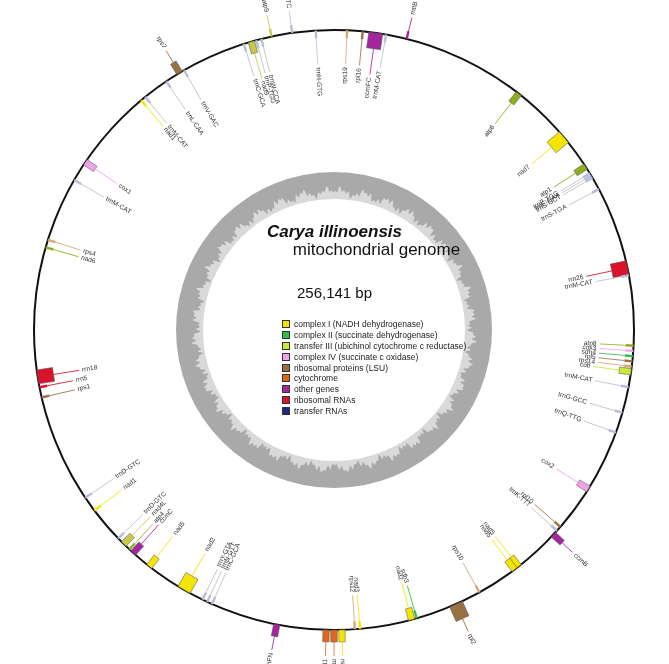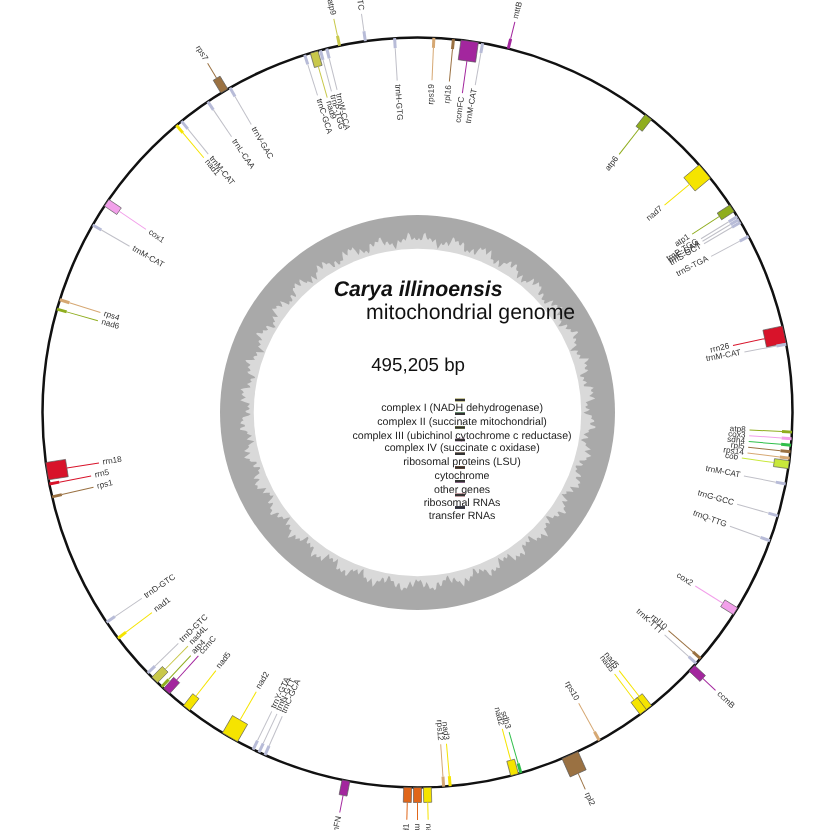--- a/index.html
+++ b/index.html
@@ -4,21 +4,21 @@
 <style>
   html, body { margin: 0; padding: 0; background: #ffffff; }
   body { width: 669px; height: 664px; position: relative; overflow: hidden;
          font-family: "Liberation Sans", sans-serif; }
   #map { position: absolute; left: 0; top: 0; width: 669px; height: 664px; }
   .center-title { position: absolute; left: 0; width: 669px; text-align: center; color: #111; }
   #title-species { top: 222px; font-size: 17px; font-weight: bold; font-style: italic; }
   #title-genome  { top: 240px; font-size: 17px; margin-left: 42px; }
   #title-size    { top: 284px; font-size: 15px; }
   #legend { position: absolute; left: 282px; top: 319px; font-size: 8.5px; color: #222; }
-  .legend-row { display: flex; align-items: center; height: 10.8px; flex-direction: column; }
+  .legend-row { display: flex; align-items: center; height: 10.8px; }
   .legend-swatch { width: 8px; height: 8px; border: 1px solid #333; margin-right: 4px; box-sizing: border-box; }
   .flabel { font-family: "Liberation Sans", sans-serif; font-size: 6.6px; fill: #333; }
 </style>
 </head>
 <body>
 
 <svg id="map" viewBox="0 0 669 664" xmlns="http://www.w3.org/2000/svg">
   <g id="gc-ring">
       <circle cx="334" cy="330" r="158" fill="#a9a9a9"></circle>
       <polygon points="334.0,192.0 335.2,190.4 336.4,192.2 337.6,191.8 339.0,187.2 340.3,186.1 341.3,190.2 342.4,191.9 343.8,190.3 344.9,191.4 345.9,193.7 347.3,192.3 348.6,191.4 349.3,195.7 350.1,199.1 351.6,196.7 353.1,194.4 354.0,195.9 355.3,195.7 356.9,193.3 357.9,194.4 358.7,196.9 360.4,194.1 362.5,189.8 363.6,190.8 364.3,193.5 365.7,192.9 366.9,192.9 367.4,196.0 368.5,196.4 370.5,193.7 371.4,195.1 371.2,200.4 372.0,201.8 373.7,200.1 374.7,201.1 375.5,202.4 377.4,200.2 379.0,199.2 379.1,202.7 379.9,203.9 382.6,200.0 384.7,197.9 385.3,199.7 386.6,199.7 388.5,198.5 388.8,200.9 388.9,203.8 391.0,202.0 393.2,200.1 393.0,203.5 392.5,207.3 393.8,207.3 394.8,208.1 394.7,210.9 396.2,210.6 398.9,208.0 399.3,209.7 398.6,213.5 400.2,213.0 403.1,210.2 404.3,210.6 405.4,211.2 408.0,209.3 409.4,209.4 408.4,213.2 409.2,214.2 412.4,211.5 413.8,211.7 412.9,215.1 413.5,216.5 414.7,216.9 413.8,220.1 413.4,222.7 416.2,220.9 418.4,220.1 417.2,223.5 416.8,225.9 419.2,224.8 420.8,224.7 421.2,226.1 423.8,224.9 427.2,222.8 427.0,224.9 425.8,228.0 428.2,227.3 431.2,225.7 431.3,227.4 431.4,229.2 433.2,229.1 433.0,231.0 430.5,235.2 431.2,236.2 434.5,234.6 434.9,235.9 433.1,239.2 433.9,240.0 435.7,240.1 435.1,242.1 435.9,243.0 440.2,240.9 442.7,240.4 441.1,243.3 441.2,244.7 444.5,243.7 446.0,244.1 445.8,245.8 448.0,245.6 450.1,245.7 447.7,248.9 445.3,252.1 447.5,252.0 449.8,251.9 448.3,254.3 447.6,256.2 449.3,256.5 448.6,258.4 446.5,261.0 448.9,260.9 453.6,259.6 453.9,260.8 452.4,263.0 454.4,263.3 456.8,263.3 456.3,265.0 457.6,265.7 461.8,264.9 462.5,265.9 458.9,269.1 458.3,270.7 460.9,270.8 460.8,272.2 459.2,274.3 460.6,274.9 461.4,275.9 457.9,278.7 456.1,280.7 459.8,280.4 462.6,280.6 461.3,282.4 461.6,283.6 464.3,283.9 464.1,285.2 463.1,286.8 466.8,286.8 471.2,286.7 469.9,288.5 467.3,290.5 468.7,291.4 469.8,292.4 467.8,294.2 468.0,295.3 470.7,295.9 469.0,297.6 464.2,299.9 464.2,301.1 467.3,301.7 467.2,302.9 466.1,304.3 468.5,305.1 469.6,306.1 467.0,307.8 467.2,308.9 472.5,309.3 475.0,310.2 472.9,311.7 472.9,312.9 474.8,314.0 473.3,315.4 471.4,316.8 474.3,317.7 476.2,318.8 472.2,320.3 468.6,321.8 469.7,322.9 470.3,324.1 468.2,325.3 469.1,326.5 471.9,327.6 470.1,328.8 466.8,330.0 469.0,331.2 473.4,332.4 473.5,333.7 472.8,334.8 475.2,336.2 475.4,337.4 472.1,338.4 472.4,339.7 476.4,341.2 476.2,342.4 471.9,343.3 470.7,344.4 471.2,345.6 468.6,346.5 466.9,347.5 469.7,349.1 470.8,350.4 466.7,351.0 464.6,351.9 467.6,353.6 469.1,355.0 468.2,356.1 470.1,357.7 472.7,359.5 470.4,360.2 467.6,360.8 470.2,362.7 473.1,364.7 471.1,365.5 468.9,366.1 469.4,367.5 467.6,368.3 463.5,368.4 463.7,369.7 466.6,371.8 464.9,372.5 460.7,372.4 460.5,373.6 461.9,375.3 460.5,376.1 460.6,377.3 464.2,380.0 464.9,381.6 461.3,381.4 460.5,382.4 463.7,385.1 464.3,386.6 462.3,387.1 462.9,388.7 463.2,390.2 459.1,389.7 455.9,389.4 457.7,391.7 458.8,393.6 455.4,393.2 452.9,393.2 453.4,394.8 451.8,395.3 449.3,395.2 451.1,397.6 454.2,400.8 452.5,401.2 449.6,400.8 450.7,402.9 452.3,405.3 451.0,406.0 450.9,407.4 453.0,410.3 451.6,410.8 447.1,409.2 445.9,409.8 447.6,412.5 446.3,413.1 443.4,412.4 442.9,413.6 442.2,414.5 438.4,413.0 436.6,413.1 439.1,416.7 440.0,418.9 437.3,418.2 436.2,418.8 437.3,421.4 436.5,422.3 435.1,422.7 437.0,426.0 438.5,429.2 435.7,428.2 432.6,426.9 432.9,428.9 432.9,430.7 430.5,429.9 429.4,430.5 429.6,432.5 427.0,431.4 422.9,428.7 422.5,430.0 423.9,433.4 422.6,433.7 420.5,433.1 420.7,435.2 420.4,436.7 418.0,435.6 417.7,437.2 420.0,442.1 419.9,444.0 417.1,442.3 415.9,442.7 416.1,445.1 414.4,444.9 412.6,444.3 412.9,447.0 412.4,448.4 408.8,445.1 405.9,442.9 406.0,445.2 405.5,446.7 403.4,445.5 402.7,446.6 402.7,449.0 400.7,447.9 398.4,446.2 398.9,449.6 400.0,454.2 398.7,454.3 397.0,453.7 396.8,456.0 395.9,456.9 393.7,455.1 393.0,456.5 393.5,460.5 391.8,459.9 388.8,456.0 387.3,455.6 386.7,457.3 384.9,456.0 383.3,455.2 383.2,458.1 382.2,458.9 379.6,455.4 378.2,454.8 378.4,459.0 377.9,461.3 376.5,460.7 375.8,462.6 375.3,465.1 373.5,463.5 371.9,462.1 371.7,465.9 371.3,469.1 369.4,466.9 367.6,464.6 366.6,465.6 365.1,464.8 363.3,462.0 362.3,463.2 361.7,466.4 360.1,464.4 358.2,460.4 357.2,461.5 356.5,464.3 355.2,463.9 354.1,464.5 353.4,468.3 352.3,469.0 350.7,465.8 349.5,466.4 348.8,471.1 347.7,472.1 346.3,470.0 345.1,470.6 343.9,471.1 342.4,467.6 341.1,465.6 340.1,468.7 338.9,470.0 337.6,466.0 336.3,463.7 335.2,465.2 334.0,464.9 332.8,463.3 331.6,466.2 330.3,469.7 329.2,467.7 328.1,465.0 326.8,467.7 325.4,470.9 324.2,470.1 323.0,470.2 321.5,472.6 320.4,471.1 319.6,466.6 318.4,466.8 316.8,469.9 315.8,468.6 315.0,465.0 313.8,464.8 312.7,464.7 312.0,461.4 310.9,460.8 309.0,464.9 307.6,466.1 307.0,462.7 305.9,462.0 304.1,464.9 302.8,465.2 301.7,464.4 299.8,467.3 298.0,469.3 297.6,465.7 297.2,462.6 295.4,464.6 293.8,465.8 293.3,463.1 292.4,461.8 291.0,462.4 290.7,459.4 290.9,455.2 289.2,456.4 286.9,459.5 286.2,458.0 285.9,455.3 284.2,456.4 282.6,457.2 282.1,455.3 280.4,456.3 277.3,460.4 276.0,460.4 276.3,456.5 275.3,455.9 273.1,457.7 272.3,456.5 271.9,454.5 270.0,455.6 268.9,455.1 270.1,450.1 270.4,447.2 268.0,449.1 266.3,449.6 266.5,446.9 265.5,446.3 263.6,447.2 263.4,445.2 263.3,443.1 260.2,445.8 256.9,448.8 256.6,446.9 256.6,444.7 254.5,445.7 253.0,445.6 253.2,443.3 251.5,443.5 248.7,445.3 249.0,442.8 251.1,438.1 250.3,437.1 248.2,437.9 248.2,436.0 248.2,434.1 246.0,434.9 245.2,434.0 246.8,430.3 246.0,429.4 241.9,432.2 239.8,432.8 240.0,430.8 238.5,430.7 236.2,431.3 236.5,429.3 236.3,427.7 232.7,429.5 230.2,430.2 232.0,426.8 233.3,423.9 231.7,423.7 231.3,422.5 232.4,419.9 230.9,419.6 228.4,420.2 229.9,417.3 232.2,413.9 230.1,414.1 226.8,415.3 226.4,414.1 225.6,413.1 222.5,414.0 221.7,413.1 223.4,410.4 221.6,410.2 216.9,412.0 216.0,411.1 217.8,408.4 217.1,407.3 216.0,406.6 217.9,404.0 218.5,402.2 215.3,402.8 214.3,401.9 217.6,398.5 218.9,396.4 216.4,396.5 215.6,395.6 216.0,394.1 213.2,394.2 210.2,394.5 211.7,392.3 213.1,390.3 209.4,390.8 205.7,391.2 206.1,389.6 206.0,388.3 203.9,387.9 204.9,386.1 207.8,383.5 206.4,382.9 202.9,383.0 204.2,381.1 207.6,378.5 207.2,377.4 206.3,376.5 208.2,374.6 207.6,373.5 203.3,373.7 202.4,372.8 205.5,370.5 205.0,369.4 201.0,369.4 199.7,368.5 199.9,367.2 197.0,366.7 195.3,365.9 198.5,363.8 200.4,362.1 197.1,361.6 195.3,360.8 198.0,358.9 199.4,357.4 198.5,356.3 200.7,354.7 203.5,353.0 200.9,352.3 197.3,351.6 199.1,350.2 201.6,348.6 199.5,347.7 197.5,346.8 198.2,345.5 196.4,344.5 192.0,343.7 192.3,342.4 196.1,340.9 195.6,339.7 192.3,338.7 192.9,337.4 194.8,336.1 193.7,334.9 194.3,333.7 199.0,332.4 200.6,331.2 197.1,330.0 196.2,328.8 199.2,327.6 199.7,326.5 197.8,325.2 199.0,324.1 199.9,323.0 195.7,321.5 192.2,320.1 194.5,319.0 196.7,318.0 194.4,316.6 193.2,315.2 195.0,314.2 194.3,312.8 192.3,311.3 195.3,310.5 200.3,310.0 199.9,308.8 197.6,307.2 199.4,306.3 201.4,305.4 200.2,304.0 200.8,302.9 204.2,302.4 203.5,301.1 198.8,298.8 197.8,297.3 200.4,296.7 200.0,295.4 198.1,293.6 199.5,292.7 200.4,291.7 197.2,289.5 196.3,287.9 200.9,288.0 204.0,287.8 202.7,286.1 203.1,284.9 205.8,284.6 205.6,283.3 204.7,281.6 208.1,281.7 211.6,281.8 209.4,279.7 206.4,277.2 207.7,276.4 208.7,275.5 206.8,273.4 207.2,272.2 209.8,272.1 208.4,270.1 204.8,267.0 205.9,266.1 209.8,266.7 210.5,265.7 210.2,264.2 212.9,264.3 214.5,263.7 212.7,261.4 213.7,260.6 218.6,262.1 220.6,261.8 218.5,259.2 218.5,257.8 220.1,257.5 219.0,255.3 217.9,253.2 220.6,253.5 222.4,253.3 219.5,249.8 217.5,246.9 219.7,246.9 221.4,246.6 220.9,244.8 222.8,244.6 225.9,245.5 225.4,243.6 224.0,240.9 227.0,241.8 231.2,243.7 231.6,242.6 231.5,240.9 233.5,241.1 234.0,240.0 232.2,236.7 233.2,236.0 236.6,237.6 236.8,236.1 234.3,232.0 234.4,230.4 236.1,230.3 235.6,228.1 235.9,226.6 239.2,228.3 241.0,228.5 239.5,225.1 239.7,223.4 243.2,225.6 245.5,226.3 245.9,225.0 247.9,225.6 250.3,226.6 249.5,223.8 248.7,220.8 251.3,222.3 253.9,223.7 253.2,220.9 252.7,218.1 254.0,217.8 254.1,215.9 253.2,212.4 254.9,212.7 258.0,215.1 258.3,213.4 257.4,209.7 259.0,209.9 261.4,211.5 262.2,210.5 263.6,210.6 266.8,213.5 268.1,213.6 267.3,209.7 268.2,208.8 271.0,211.5 272.2,211.4 272.2,208.7 273.4,208.5 274.6,208.2 273.9,204.0 273.9,201.1 276.2,203.3 278.1,204.4 278.0,201.1 278.4,199.1 280.3,200.3 281.3,199.5 281.9,197.8 284.3,200.4 286.9,204.0 287.5,202.2 287.7,199.1 289.5,200.7 291.4,202.6 292.1,201.1 293.3,200.8 295.1,202.8 295.7,200.8 295.5,195.6 296.5,194.9 298.5,197.4 299.4,196.3 299.9,193.3 301.3,193.6 302.5,193.7 303.1,190.5 304.2,189.9 306.4,194.4 308.0,196.4 308.7,193.7 309.9,193.2 311.5,195.7 312.7,195.5 313.7,194.4 315.3,197.3 316.8,199.4 317.5,195.6 318.3,191.9 319.6,193.3 320.9,194.2 321.9,191.7 323.1,191.0 324.4,192.5 325.4,190.0 326.4,185.9 327.8,187.6 329.2,191.8 330.4,191.4 331.6,189.9 332.8,191.9" fill="#d9d9d9"></polygon>
@@ -369,34 +369,34 @@
       <g transform="translate(334,330) rotate(330)">
         <rect x="-1.2" y="-300" width="2.4" height="8" fill="#b8bcd8"></rect>
         <line x1="0" y1="-292" x2="0" y2="-266" stroke="#c0c0c8" stroke-width="0.8"></line>
       </g>
       <text class="flabel" text-anchor="start" dominant-baseline="middle" transform="translate(202.5,102.2) rotate(420)">trnV-GAC</text>
     </g>
 </svg>
 
 <div id="title-species" class="center-title">Carya illinoensis</div>
 <div id="title-genome" class="center-title">mitochondrial genome</div>
-<div id="title-size" class="center-title">495,205 bp</div>
+<div id="title-size" class="center-title">256,141 bp</div>
 
 <div id="legend">
     <div class="legend-row">
       <span class="legend-swatch" style="background: rgb(245, 228, 0);"></span>
       <span>complex I (NADH dehydrogenase)</span>
     </div>
     <div class="legend-row">
       <span class="legend-swatch" style="background: rgb(47, 191, 74);"></span>
-      <span>complex II (succinate mitochondrial)</span>
+      <span>complex II (succinate dehydrogenase)</span>
     </div>
     <div class="legend-row">
       <span class="legend-swatch" style="background: rgb(200, 232, 58);"></span>
-      <span>complex III (ubichinol cytochrome c reductase)</span>
+      <span>transfer III (ubichinol cytochrome c reductase)</span>
     </div>
     <div class="legend-row">
       <span class="legend-swatch" style="background: rgb(242, 160, 234);"></span>
       <span>complex IV (succinate c oxidase)</span>
     </div>
     <div class="legend-row">
       <span class="legend-swatch" style="background: rgb(154, 113, 66);"></span>
       <span>ribosomal proteins (LSU)</span>
     </div>
     <div class="legend-row">

